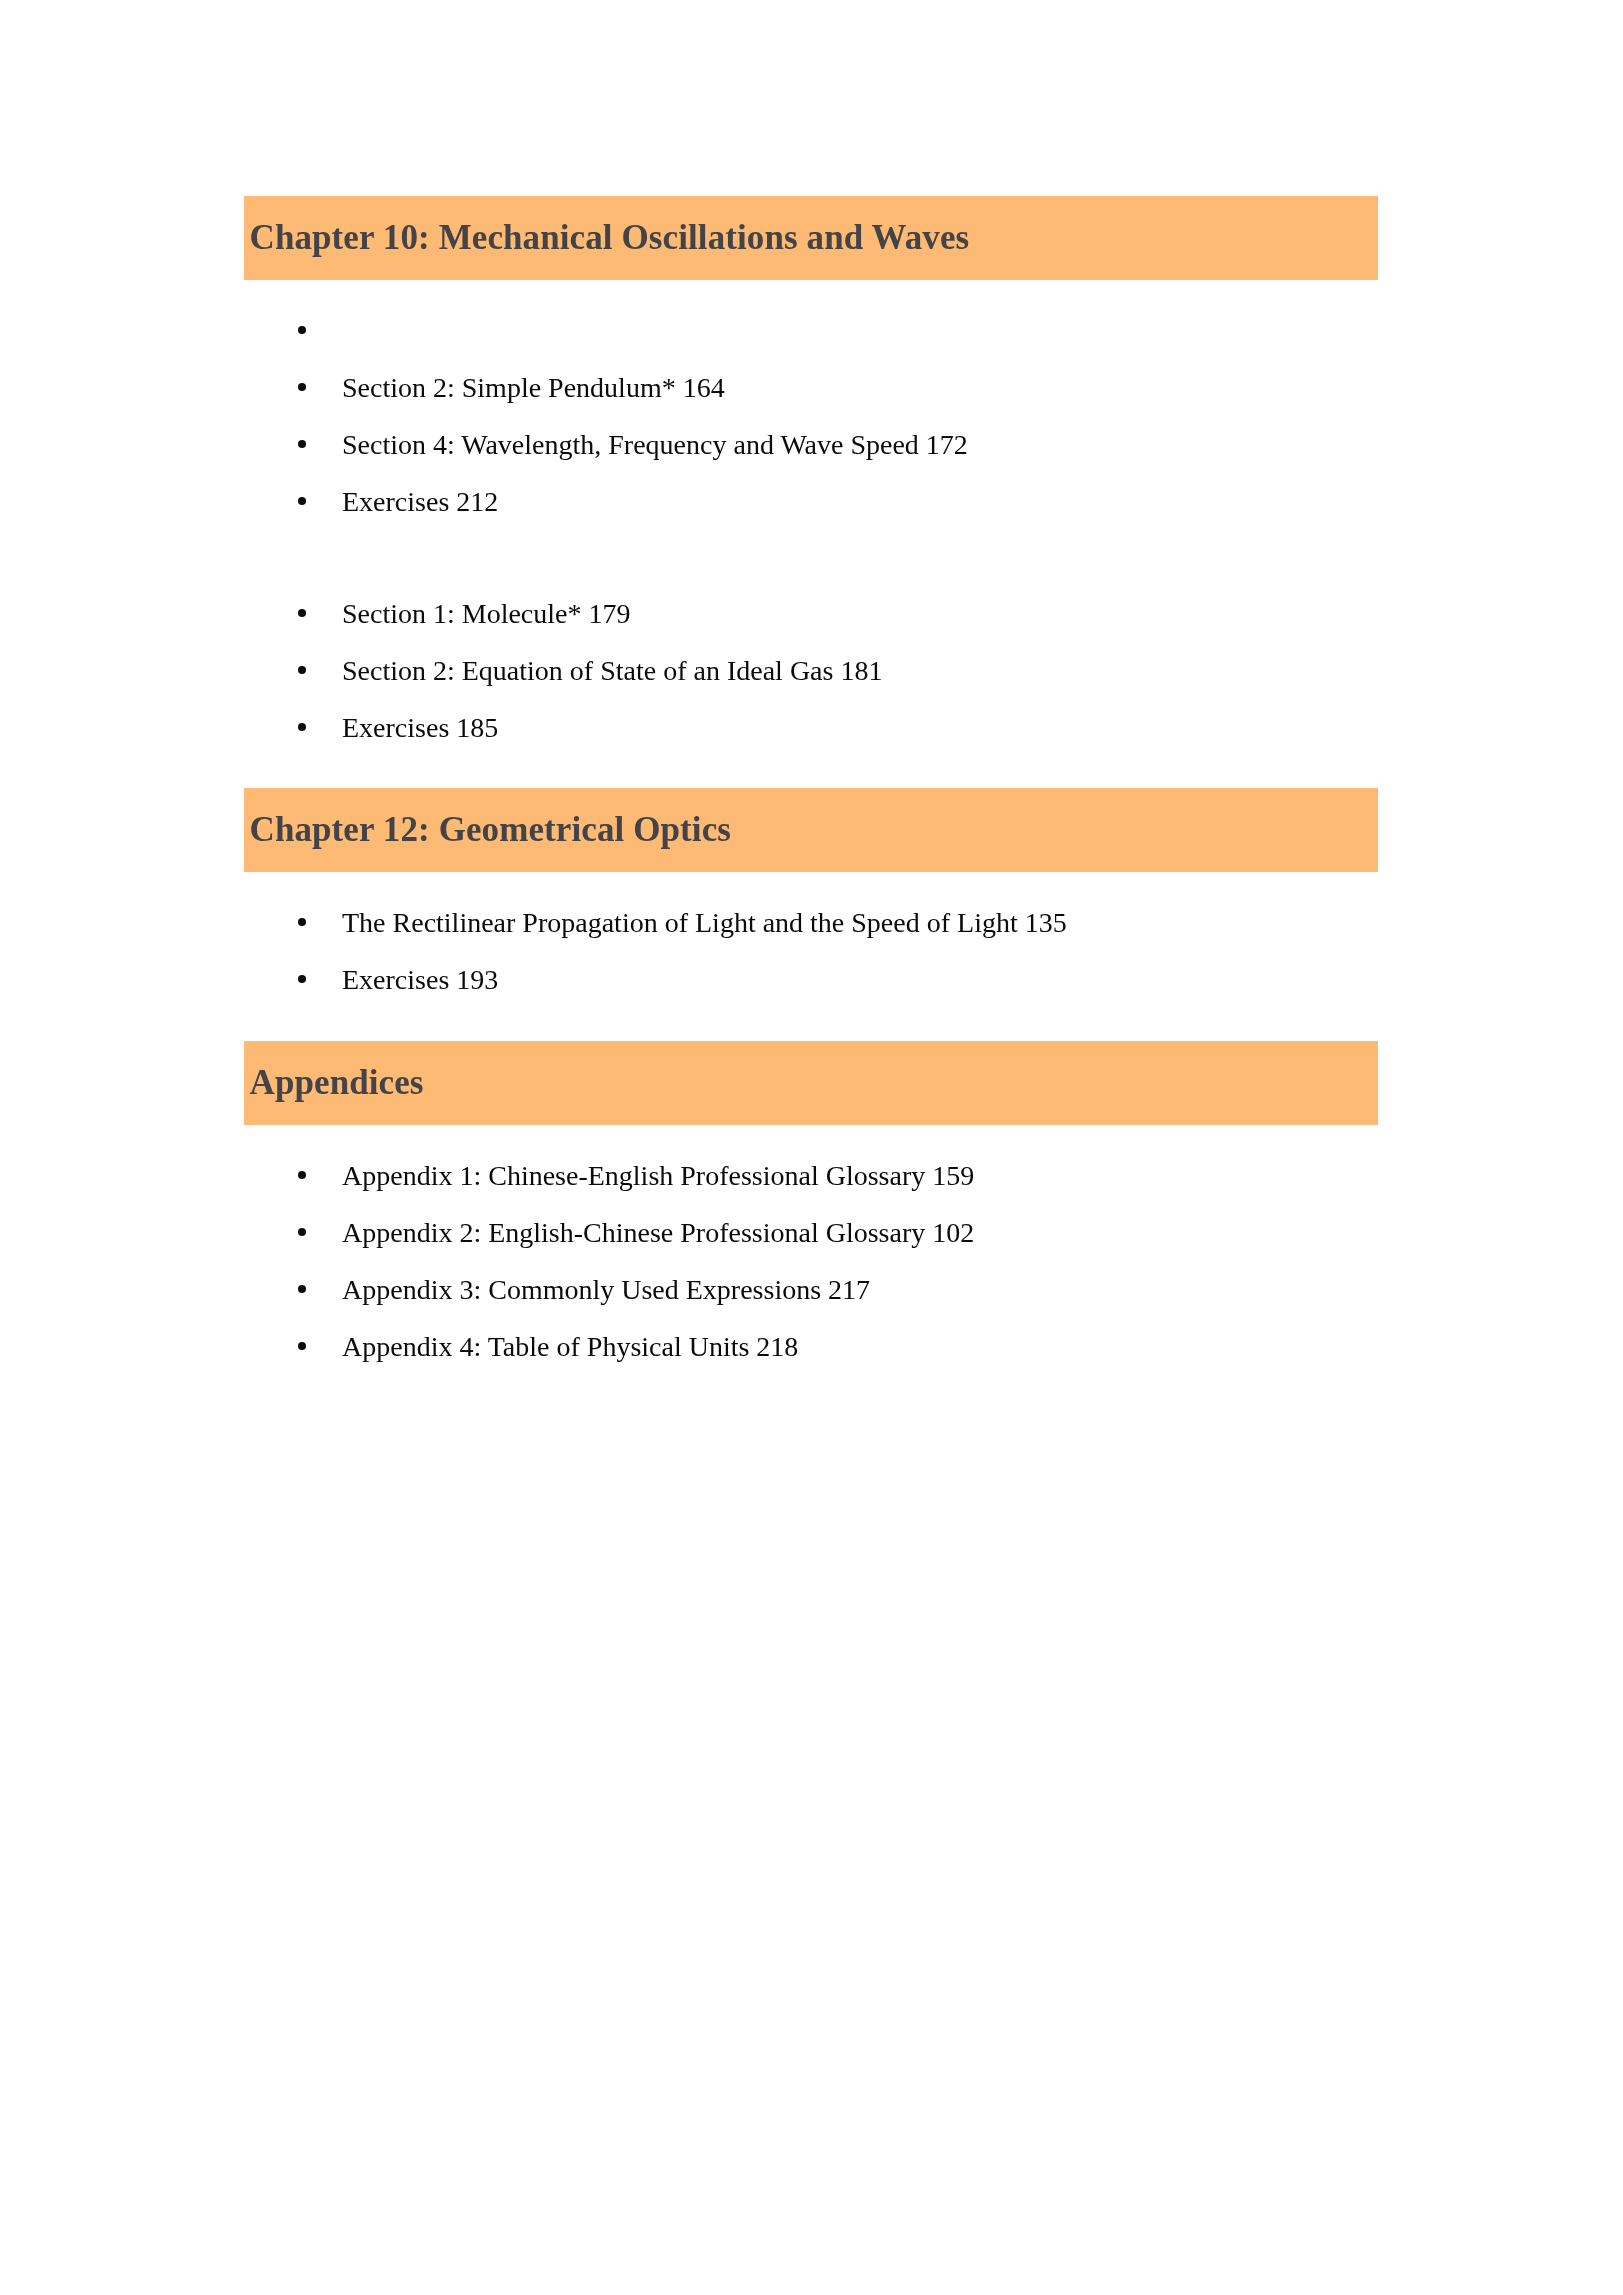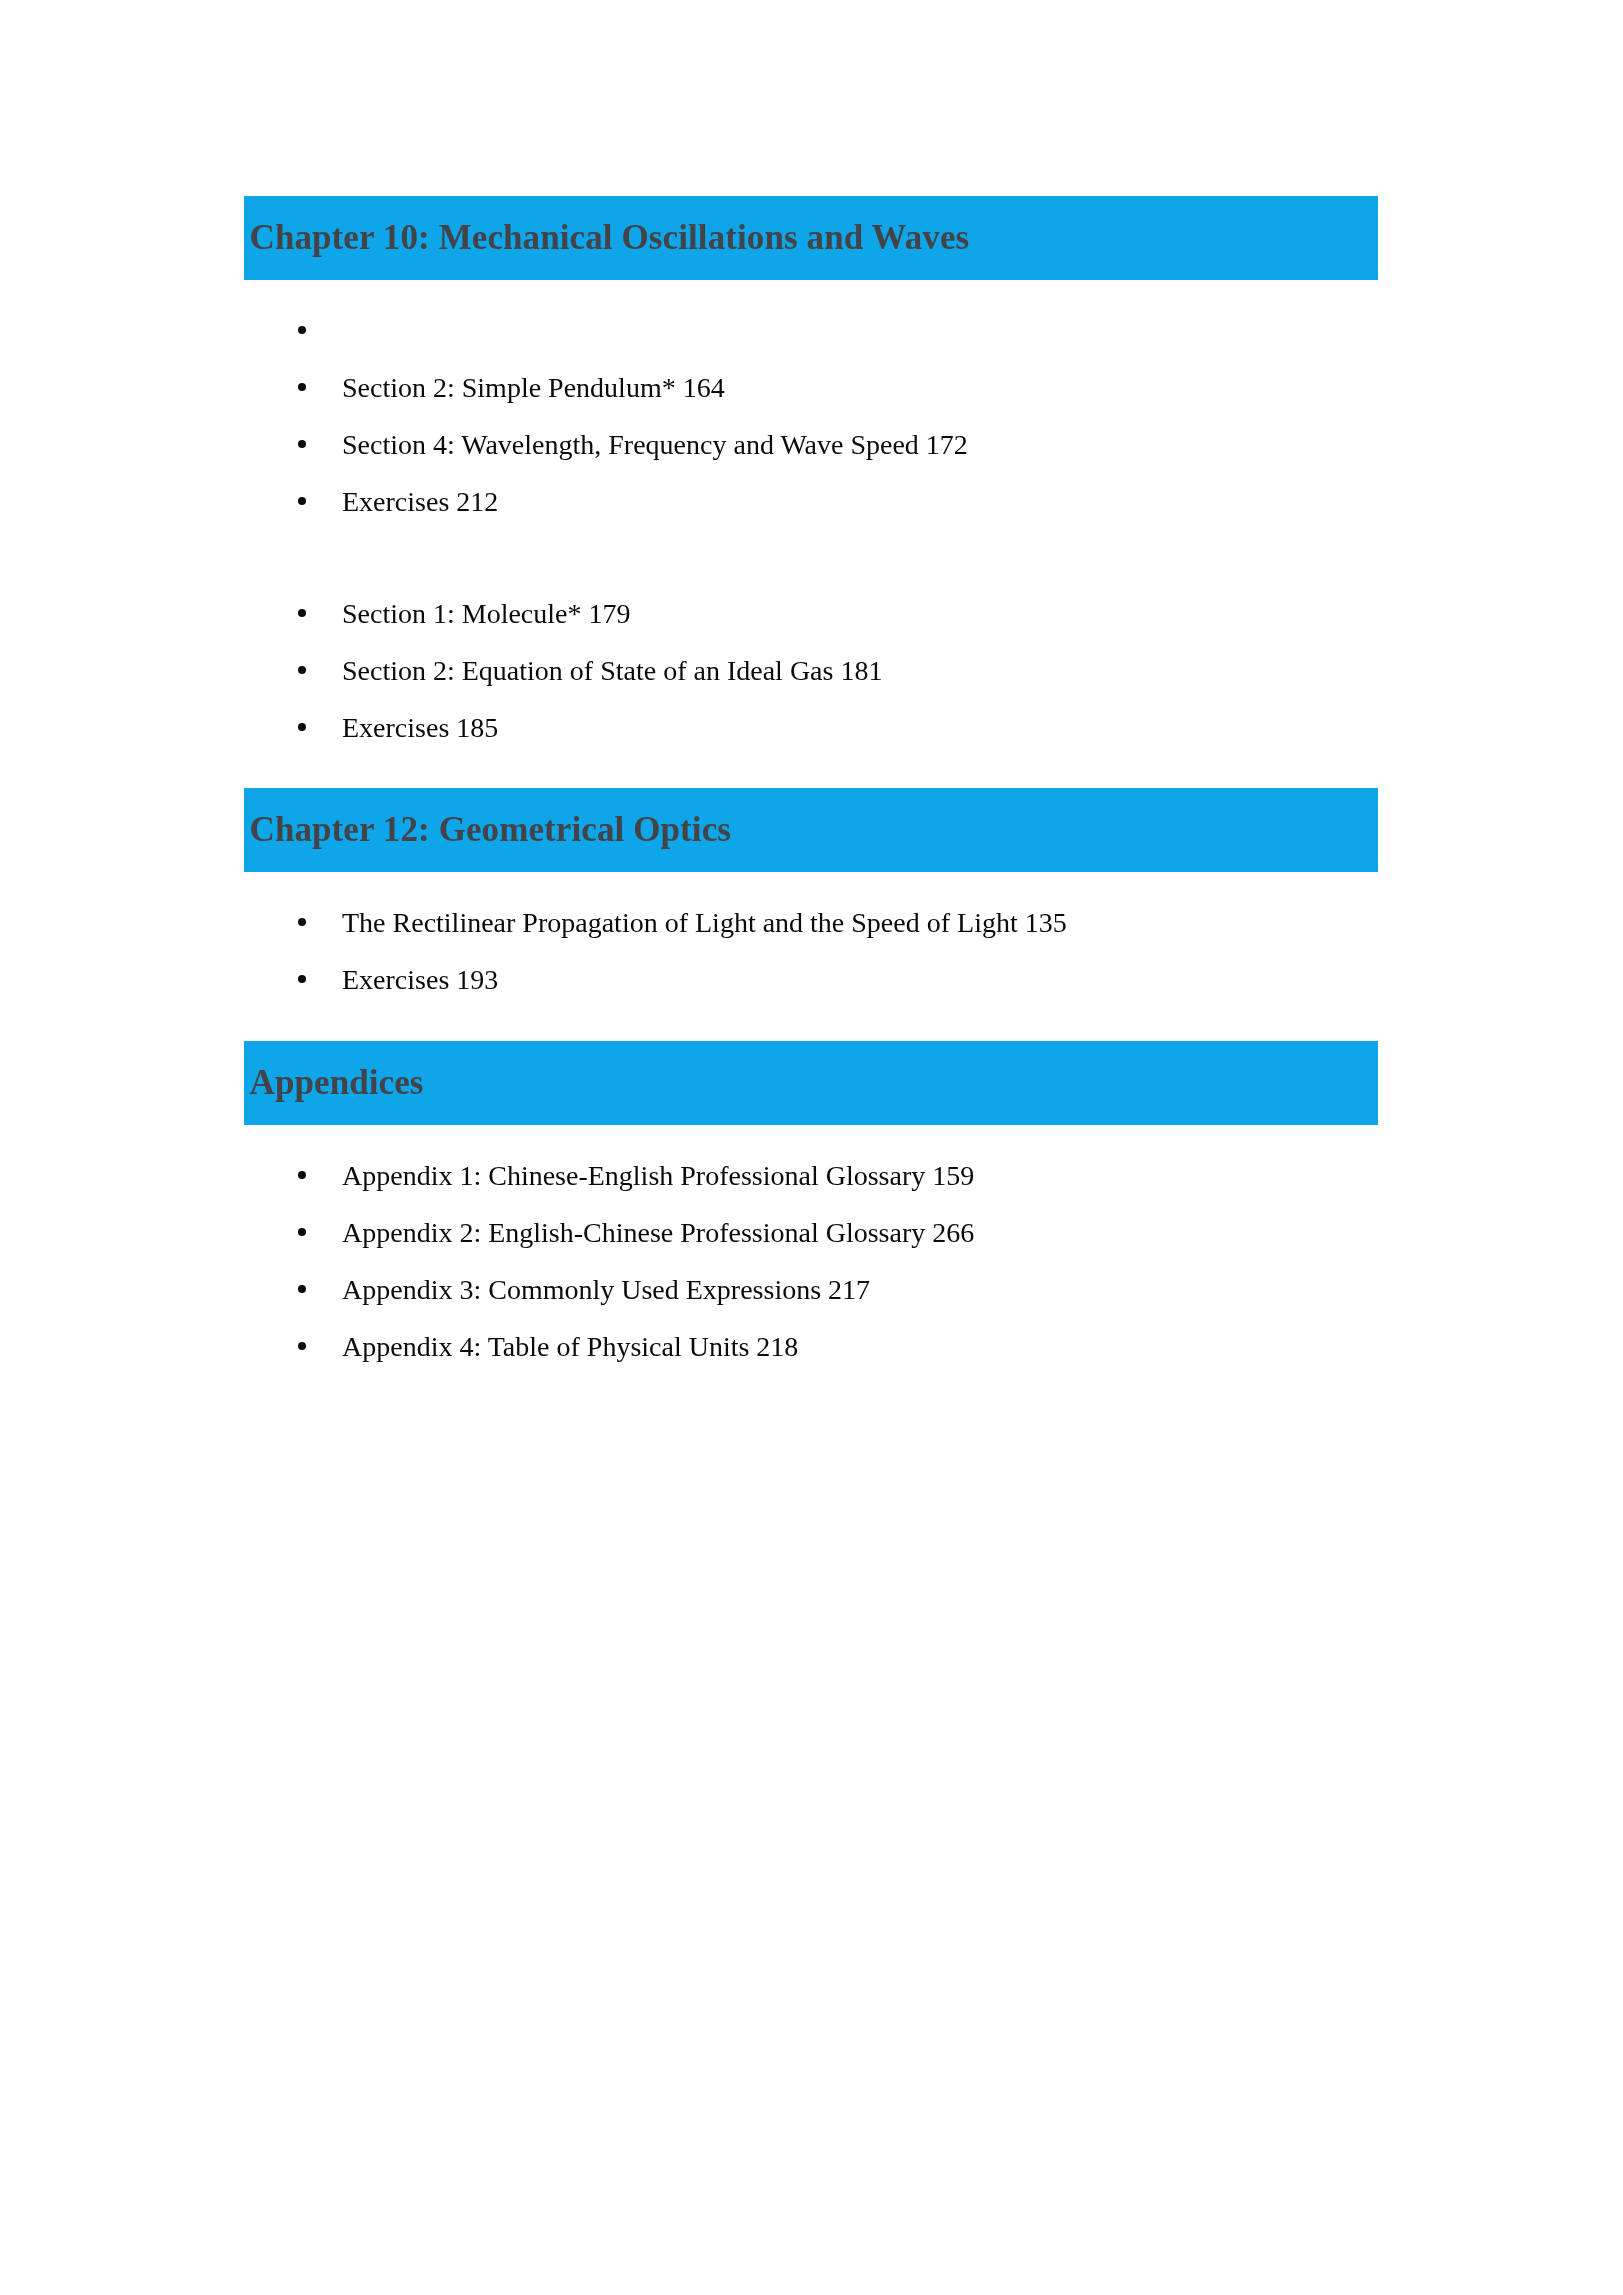--- a/index.html
+++ b/index.html
@@ -31,21 +31,21 @@
     top: 196px;
     width: 1134px;
   }
 
   
   .section-block {
     width: 100%;
   }
 
   .heading-band {
-    background: #0ea5e9;
+    background: #fdba74;
     width: 100%;
     box-sizing: border-box;
     padding: 21px 0 21px 5.5px;
   }
 
   .heading-text {
     font-family: "Liberation Serif", "DejaVu Serif", serif;
     font-weight: bold;
     font-size: 35px;
     line-height: 42px;
@@ -164,21 +164,21 @@
       <div class="heading-band">
         <div class="heading-text">Appendices</div>
       </div>
       <ul class="toc-list first-list">
         <li class="toc-item">
           <span class="toc-bullet"></span>
           <span class="toc-label">Appendix 1: Chinese-English Professional Glossary 159</span>
         </li>
         <li class="toc-item">
           <span class="toc-bullet"></span>
-          <span class="toc-label">Appendix 2: English-Chinese Professional Glossary 266</span>
+          <span class="toc-label">Appendix 2: English-Chinese Professional Glossary 102</span>
         </li>
         <li class="toc-item">
           <span class="toc-bullet"></span>
           <span class="toc-label">Appendix 3: Commonly Used Expressions 217</span>
         </li>
         <li class="toc-item">
           <span class="toc-bullet"></span>
           <span class="toc-label">Appendix 4: Table of Physical Units 218</span>
         </li>
       </ul>

